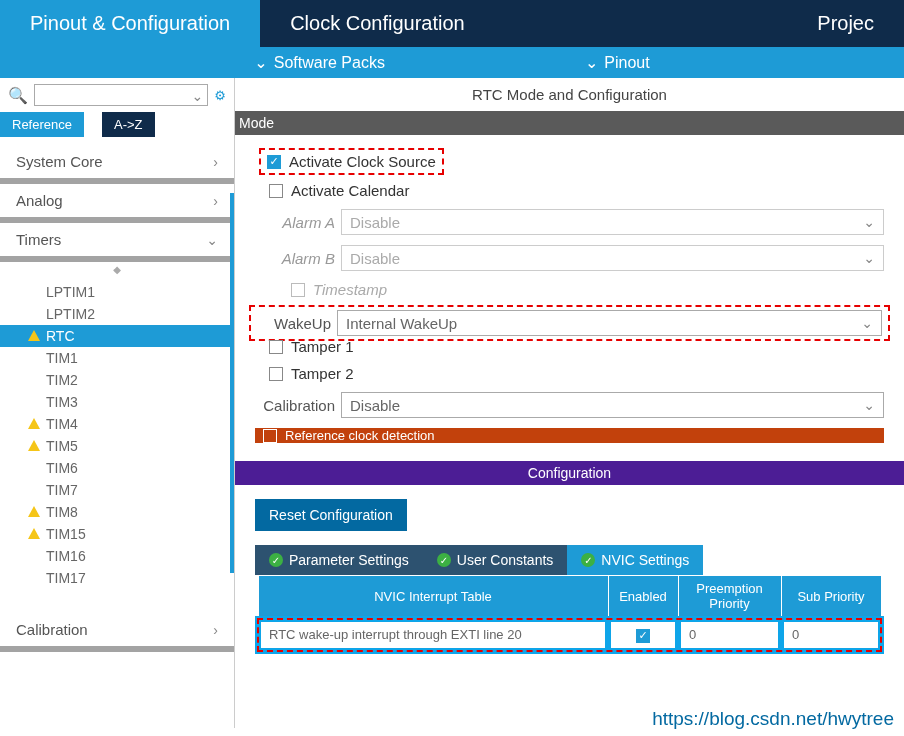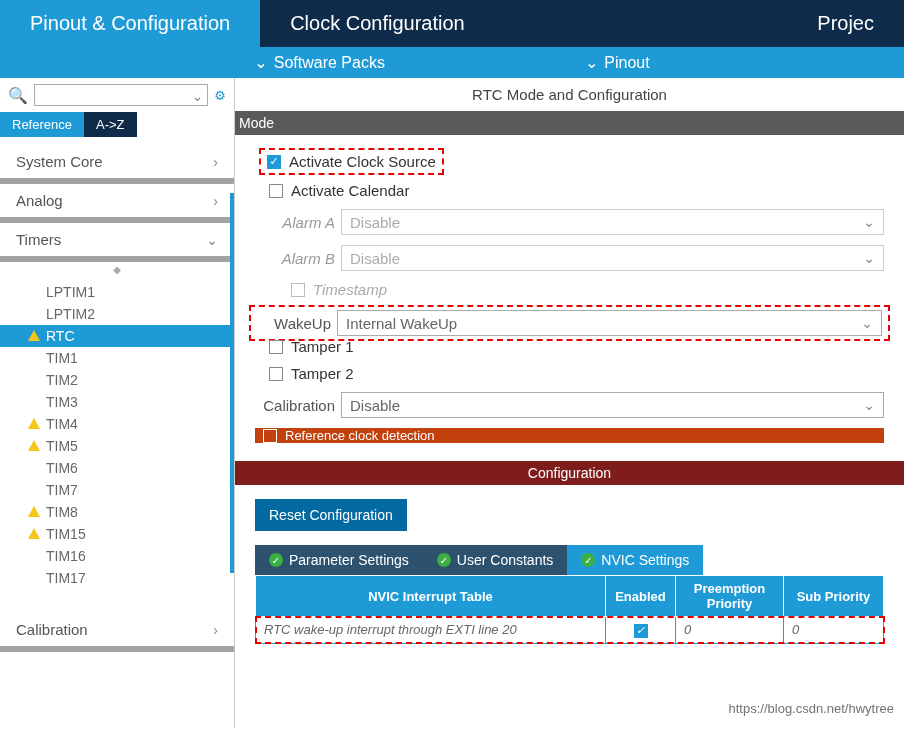--- a/index.html
+++ b/index.html
@@ -18,21 +18,21 @@
 .sidebar { width: 235px; border-right: 1px solid #ccc; display: flex; flex-direction: column; position: relative; }
 .search-row { display: flex; align-items: center; padding: 6px 8px; gap: 6px; }
 .search-icon { color: #1e9bd6; font-size: 16px; }
 .search-box { flex: 1; height: 22px; border: 1px solid #aaa; position: relative; }
 .search-dd { position: absolute; right: 4px; top: 3px; }
 .gear { color: #1e9bd6; cursor: pointer; }
 
 .cat-tabs { display: flex; }
 .cat-tab { padding: 5px 12px; font-size: 13px; cursor: pointer; }
 .cat-tab.active { background: #1e9bd6; color: #fff; }
-.cat-tab.dark { background: #0f2b4a; color: #fff; }
+.cat-tab.dark { background: #0f2b4a; color: #fff; margin-left: 18px; }
 
 .tree { padding: 8px 0; overflow-y: auto; flex: 1; }
 .tree-group { padding: 8px 16px; color: #555; font-size: 15px; border-bottom: 6px solid #a3a3a3; display: flex; justify-content: space-between; align-items: center; cursor: pointer; }
 .tree-items { padding: 4px 0; }
 .tree-item { padding: 3px 8px 3px 46px; font-size: 14px; color: #666; cursor: pointer; position: relative; }
 .tree-item.selected { background: #1e9bd6; color: #fff; }
 .tree-item .warn { position: absolute; left: 28px; top: 3px; }
 .warn-tri { display: inline-block; width: 0; height: 0; border-left: 6px solid transparent; border-right: 6px solid transparent; border-bottom: 11px solid #f5c518; position: relative; }
 
 .scrollind { position: absolute; right: 0; top: 115px; width: 4px; height: 380px; background: #1e9bd6; }
@@ -48,40 +48,40 @@
 .chk { width: 14px; height: 14px; border: 1px solid #888; margin-right: 8px; display: inline-flex; align-items: center; justify-content: center; font-size: 11px; }
 .chk.checked { background: #1e9bd6; border-color: #1e9bd6; color: #fff; }
 .chk.gray { border-color: #bbb; }
 .sel { flex: 1; height: 26px; border: 1px solid #aaa; padding: 3px 8px; color: #666; position: relative; display: flex; align-items: center; }
 .sel .dd { position: absolute; right: 8px; }
 .sel.gray { color: #aaa; border-color: #ccc; }
 .highlight-red { border: 2px dashed #e60000; padding: 3px 6px; margin: -3px -6px; }
 .ref-row { background: #c2410c; color: #fff; padding: 0 8px; display: flex; align-items: center; }
 .ref-row .chk { border-color: #fff; background: transparent; }
 
-.config-header { background: #7f1d1d; color: #fff; text-align: center; padding: 4px; font-size: 14px; margin-top: 8px; }
+.config-header { background: #4c1d95; color: #fff; text-align: center; padding: 4px; font-size: 14px; margin-top: 8px; }
 .config-body { padding: 14px 20px; }
 .reset-btn { background: #0369a1; color: #fff; padding: 8px 14px; border: none; font-size: 14px; cursor: pointer; margin-bottom: 14px; }
 .sub-tabs { display: flex; }
 .sub-tab { padding: 7px 14px; color: #fff; font-size: 14px; cursor: pointer; display: flex; align-items: center; gap: 6px; }
 .sub-tab.dark { background: #2d5270; }
 .sub-tab.active { background: #1e9bd6; }
 .check-circ { width: 14px; height: 14px; border-radius: 50%; background: #3cb043; display: inline-flex; align-items: center; justify-content: center; color: #fff; font-size: 10px; }
 
 .nvic-table { width: 100%; border-collapse: collapse; font-size: 13px; }
-.nvic-table th { background: #1e9bd6; color: #fff; padding: 5px 8px; border: 1px solid #fff; font-weight: bold; }
-.nvic-table td { padding: 5px 8px; border: 1px solid #0ea5e9; color: #666; font-style: italic; }
+.nvic-table th { background: #1e9bd6; color: #fff; padding: 5px 8px; border: 1px solid #fff; font-weight: normal; }
+.nvic-table td { padding: 5px 8px; border: 6px solid #0ea5e9; color: #666; }
 .nvic-row-hl { outline: 2px dashed #e60000; outline-offset: -1px; }
 
 .chev { font-size: 14px; color: #888; }
 .chev-down::before { content: "⌄"; }
 .chev-right::before { content: "›"; }
 .pin-sep { display: flex; justify-content: center; padding: 2px 0; color: #aaa; font-size: 10px; }
 
-.watermark { position: absolute; right: 10px; bottom: 20px; color: #737373; font-size: 13px; }
+.watermark { position: absolute; right: 10px; bottom: 6px; color: #0369a1; font-size: 19px; }
 </style>
 </head>
 <body>
 
 <div class="top-tabs">
   <div class="top-tab active">Pinout &amp; Configuration</div>
   <div class="top-tab inactive">Clock Configuration</div>
   <div class="top-tab inactive" style="flex:1;text-align:right">Projec</div>
 </div>
 

